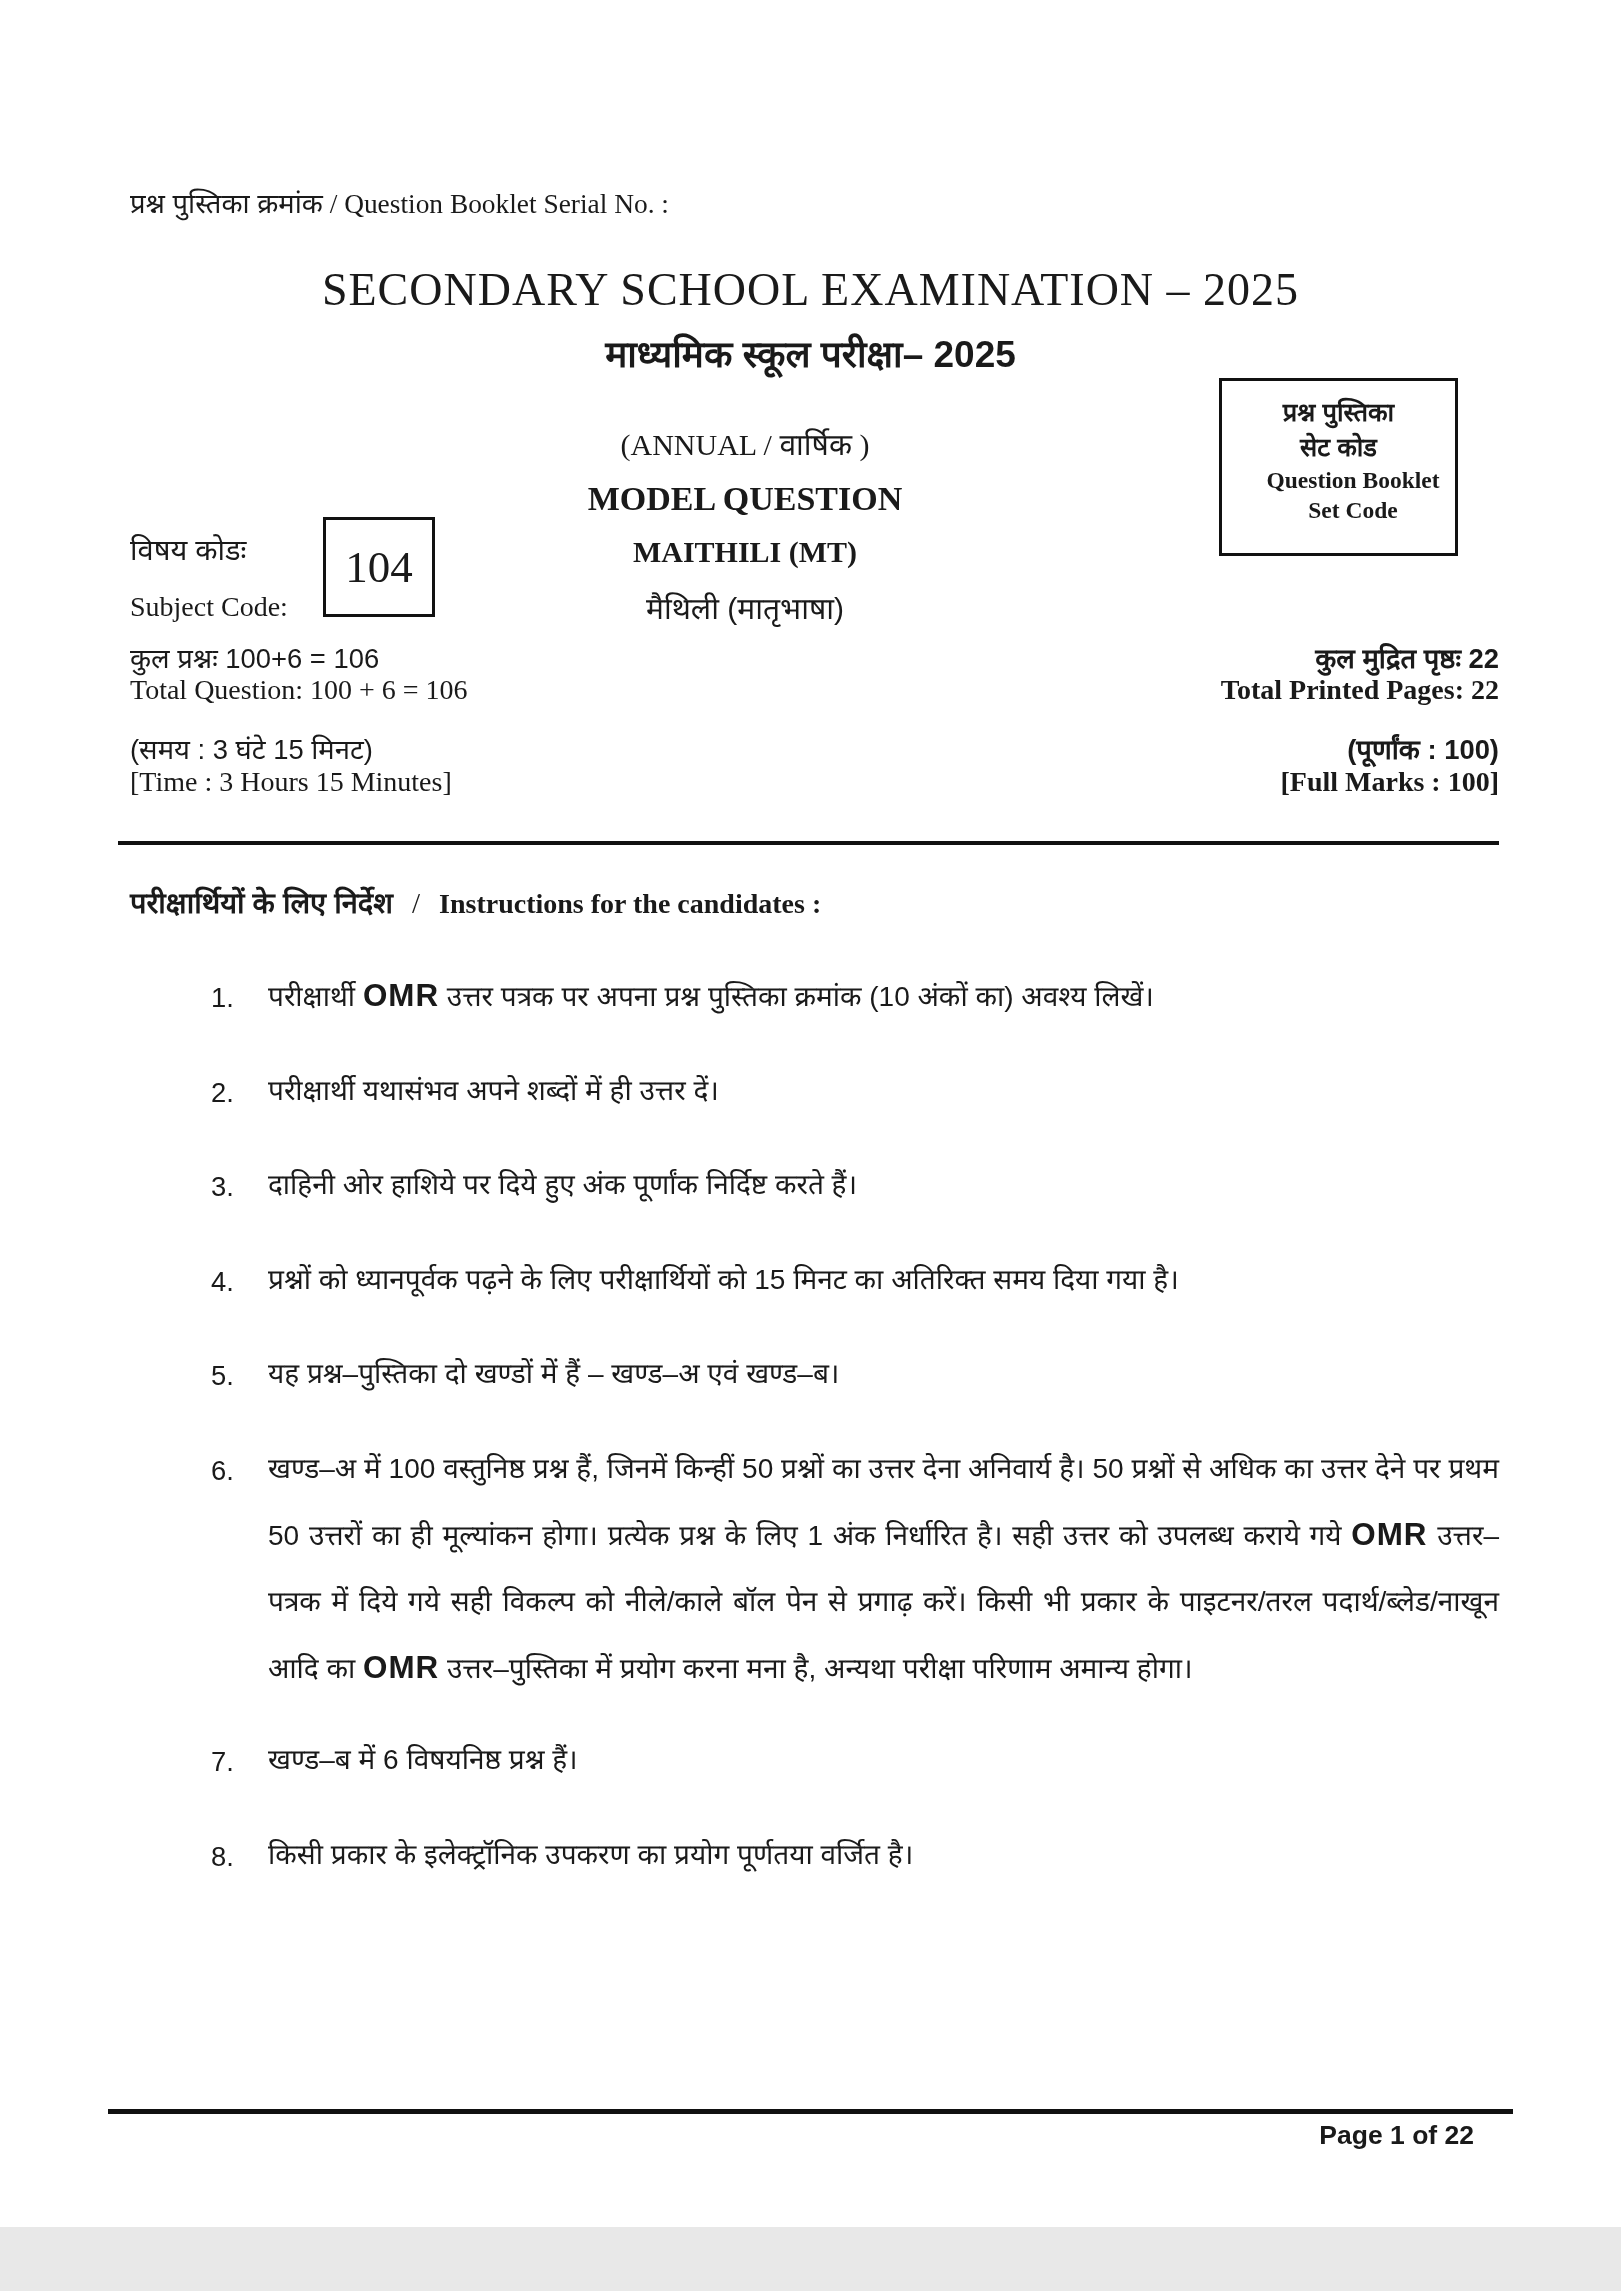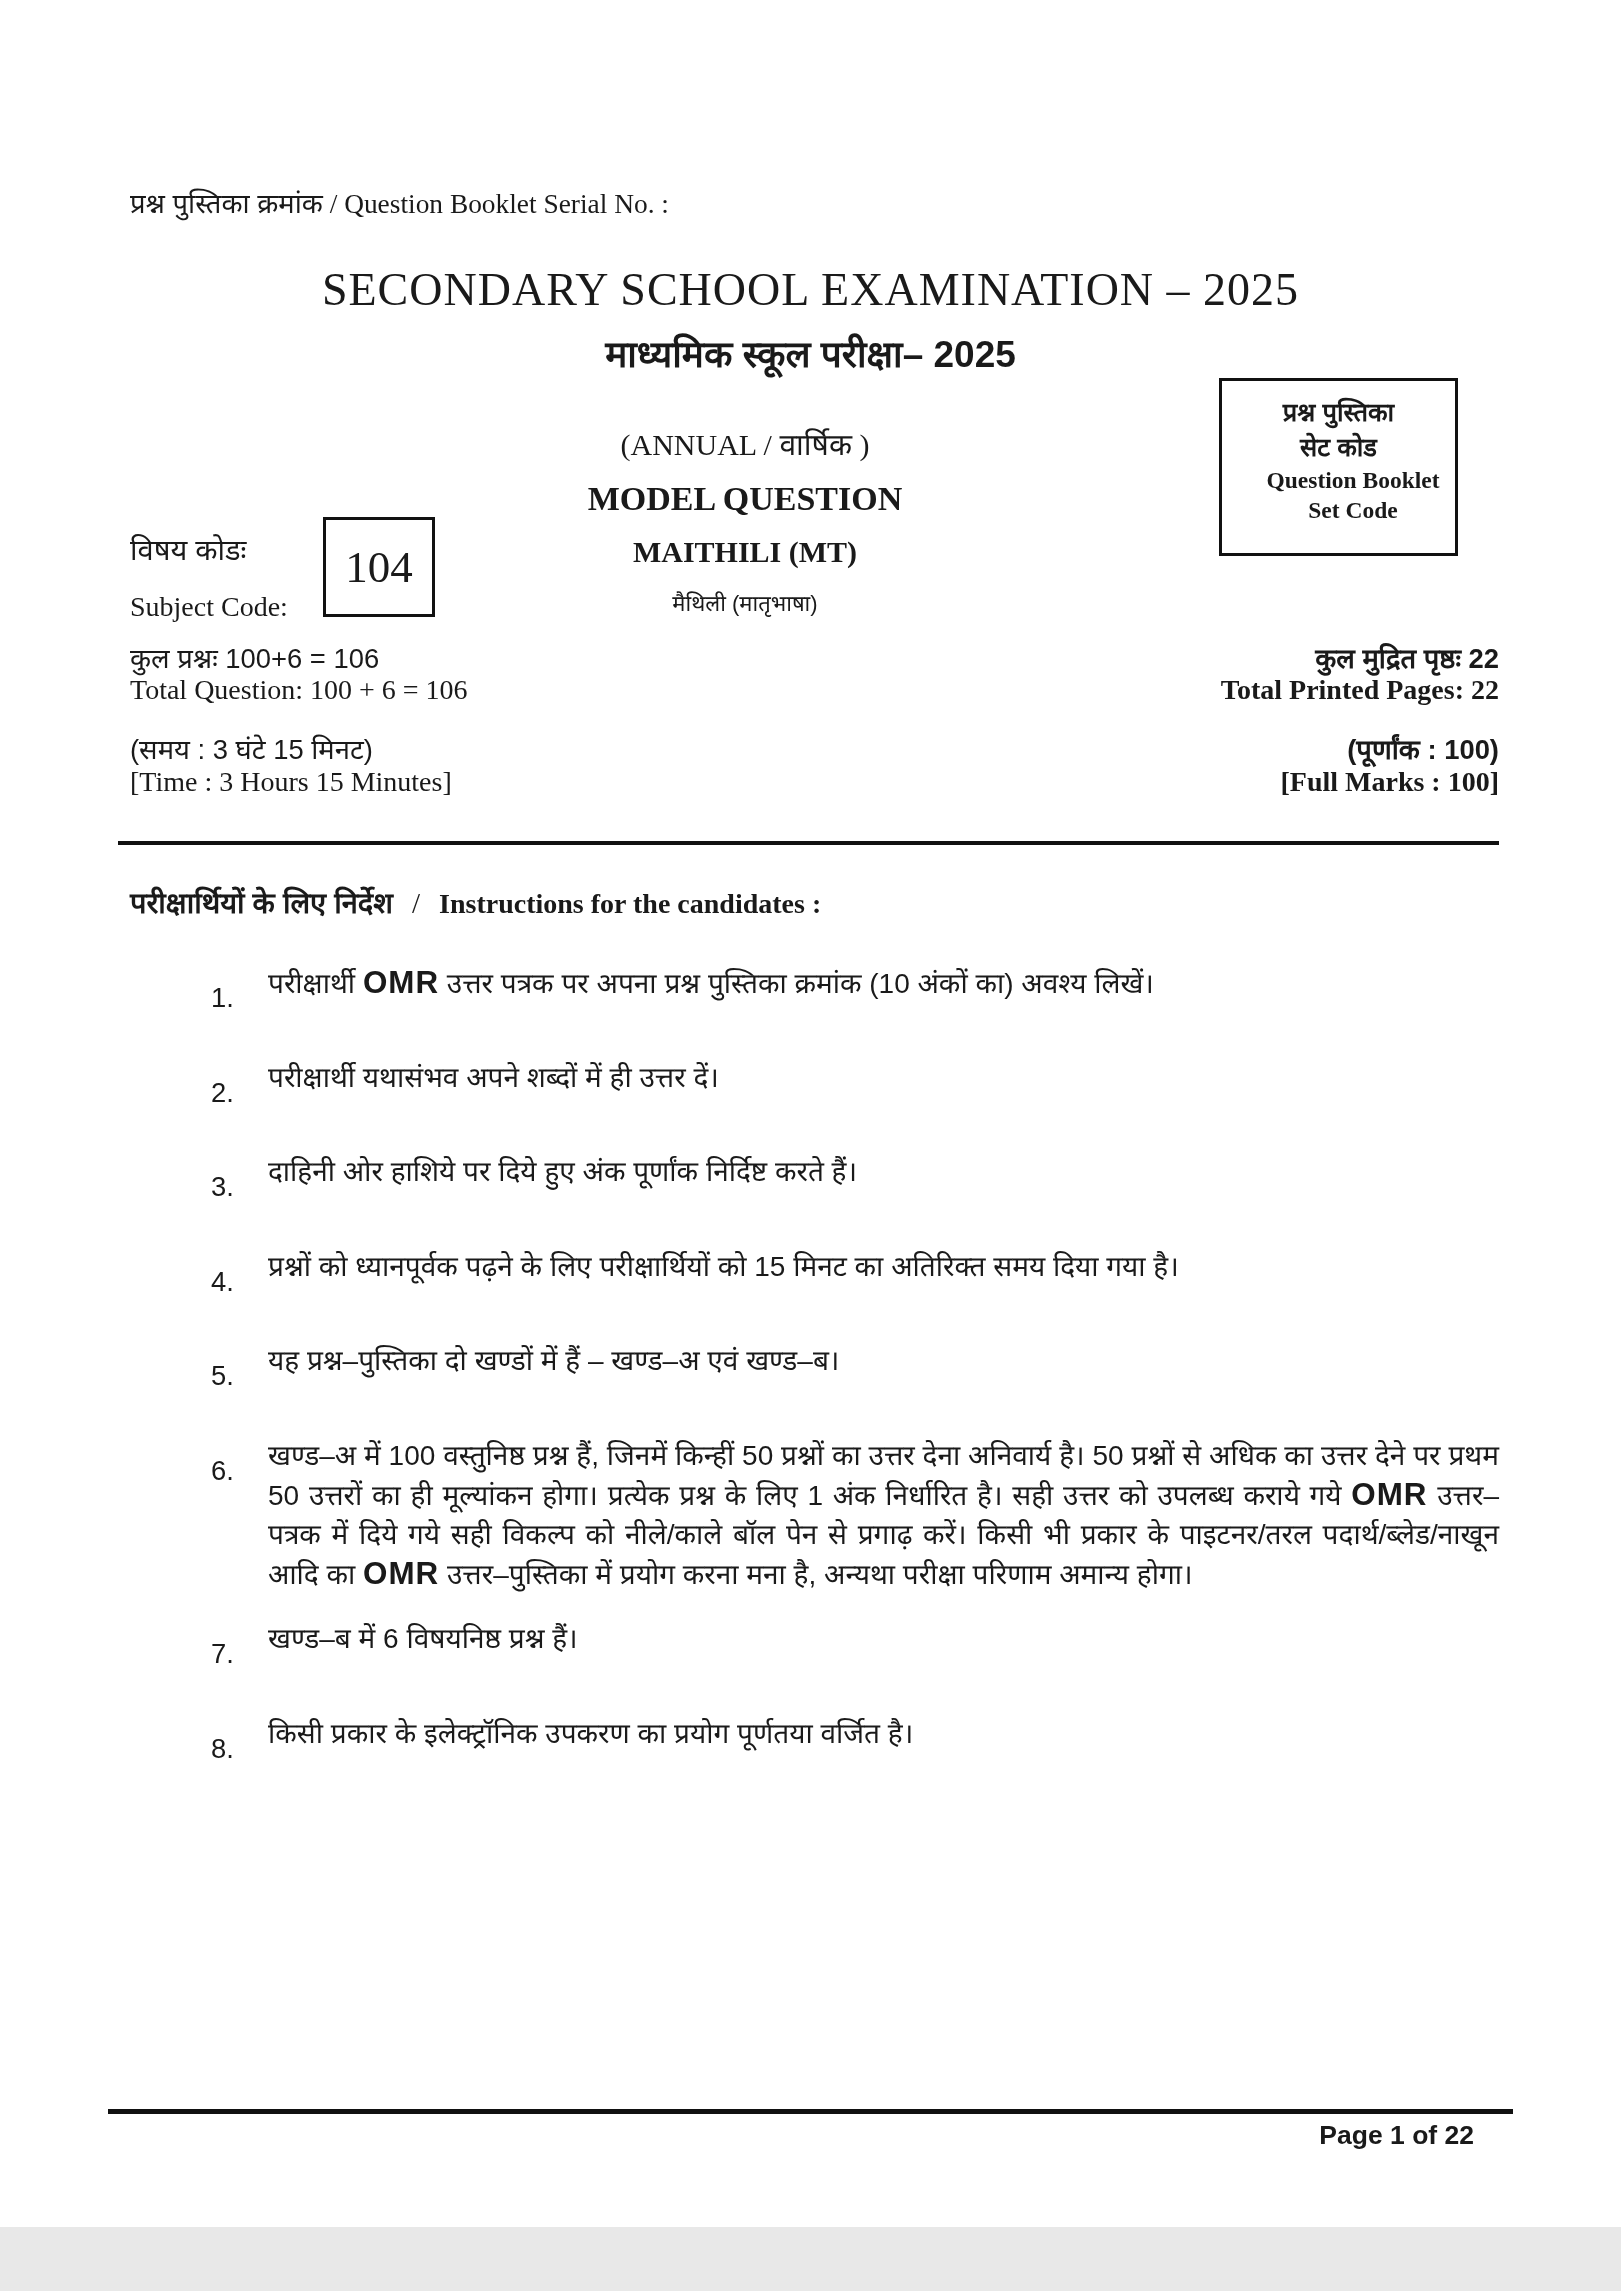--- a/index.html
+++ b/index.html
@@ -22,21 +22,21 @@
   .title{position:absolute;left:0;width:100%;top:263px;text-align:center;
          font-size:46px;letter-spacing:1px;white-space:nowrap;}
   .subtitle{position:absolute;left:0;width:100%;top:327px;text-align:center;
             font-size:37px;font-weight:bold;}
 
   
   .center-col{position:absolute;left:0;right:131px;top:423px;text-align:center;}
   .annual{font-size:30px;margin-bottom:15.7px;}
   .model-question{font-size:34px;font-weight:bold;margin-bottom:17.6px;}
   .subject-en{font-size:30px;font-weight:bold;margin-bottom:17.6px;}
-  .subject-hi{font-size:22px;}
+  .subject-hi{font-size:30px;}
 
   
   .set-box{position:absolute;left:1219px;top:378px;width:239px;height:178px;
            border:3.9px solid #111;text-align:center;padding-top:13.7px;box-sizing:border-box;}
   .set-box .hi-line{font-size:25.5px;font-weight:bold;line-height:35px;}
   .set-box .en-line{font-size:23.5px;font-weight:bold;line-height:30px;font-family:"Liberation Serif", serif;padding-left:29px;}
 
   
   .subj-label-hi{position:absolute;left:130px;top:529px;font-size:29px;}
   .subj-label-en{position:absolute;left:130px;top:591px;font-size:28px;}
@@ -59,21 +59,21 @@
   .instr-head{position:absolute;left:130px;top:882px;font-size:29px;white-space:nowrap;}
   .instr-head .hi{font-weight:bold;}
   .instr-head .sep{font-size:29px;padding:0 11.8px;}
   .instr-head .en{font-weight:bold;font-size:28px;}
 
   .instr-list{position:absolute;left:211px;right:122px;top:963px;}
   .instr-item{display:flex;margin-bottom:25.5px;}
   .instr-num{flex:0 0 57px;font-family:"Liberation Sans", sans-serif;
              font-size:27.4px;line-height:69px;}
   .instr-text{flex:1;font-family:"Liberation Sans", sans-serif;
-              font-size:28px;line-height:39px;text-align:justify;}
+              font-size:28px;line-height:66px;text-align:justify;}
   .omr{font-family:"Liberation Sans", sans-serif;font-weight:bold;font-size:1.12em;letter-spacing:1px;}
 
   
   .rule-bottom{position:absolute;left:108px;right:108px;top:2109px;height:4.9px;background:#111;}
   .footer{position:absolute;right:147px;top:2120px;font-family:"Liberation Sans", sans-serif;
           font-size:26.5px;font-weight:600;}
   .footer b{font-weight:800;}
 </style>
 </head>
 <body>

